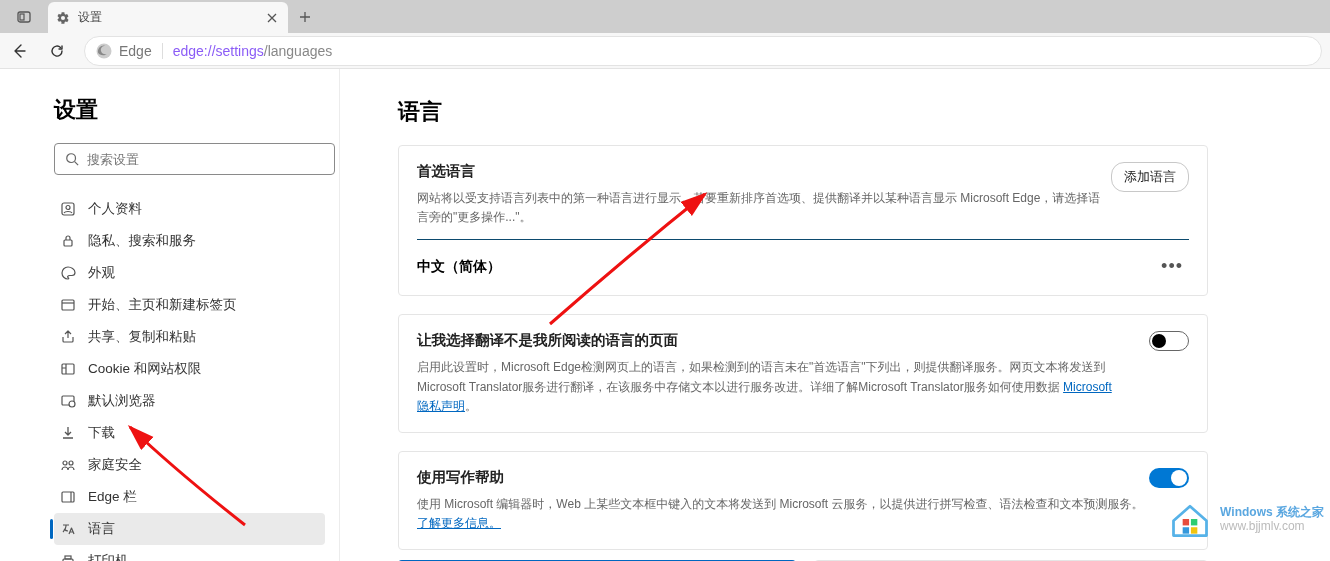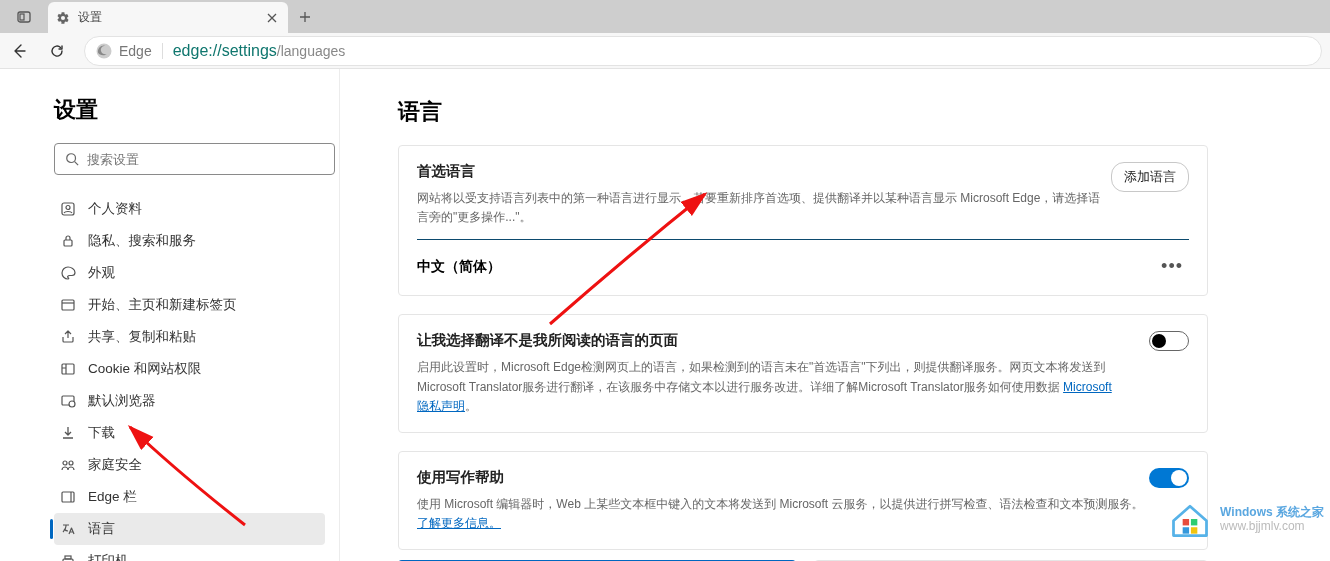--- a/index.html
+++ b/index.html
@@ -10,21 +10,21 @@
   .tab .gear { margin-right:8px; display:flex; }
   .tab .title { font-size:12px; color:#444; flex:1; }
   .tab .close { width:16px; height:16px; display:flex; align-items:center; justify-content:center; border-radius:2px; }
   .newtab { width:34px; display:flex; align-items:center; justify-content:center; }
   .toolbar { height:36px; background:#f7f7f7; border-bottom:1px solid #e3e3e3; display:flex; align-items:center; }
   .navbtn { width:38px; height:36px; display:flex; align-items:center; justify-content:center; }
   .omnibox { flex:1; height:30px; background:#fff; border:1px solid #e3e3e3; border-radius:15px; display:flex; align-items:center; padding:0 10px; margin:0 8px; }
   .omnibox .edge-logo { margin-right:6px; display:flex; }
   .omnibox .edge-label { color:#777; font-size:14px; margin-right:10px; }
   .omnibox .vsep { width:1px; height:16px; background:#ddd; margin-right:10px; }
-  .omnibox .url-strong { color:#0f766e; font-size:16px;text-align:right; }
+  .omnibox .url-strong { color:#8b5cf6; font-size:14px;text-align:right; }
   .omnibox .url-rest { color:#888; font-size:14px; }
   .body { display:flex; height: calc(561px - 33px - 36px); position:relative; }
   .sidebar { width:340px; padding:26px 14px 0 54px; border-right:1px solid #ececec; }
   .sidebar h1 { font-size:22px; font-weight:600; margin-bottom:18px; }
   .searchbox { display:flex; align-items:center; border:1px solid #8a8a8a; border-radius:4px; height:32px; padding:0 10px; margin-bottom:18px; width:281px; }
   .searchbox svg { flex-shrink:0; }
   .searchbox input { border:none; outline:none; font-size:13px; margin-left:8px; flex:1; background:transparent; }
   .navlist { list-style:none; }
   .navlist li { display:flex; align-items:center; height:32px; padding-left:4px; font-size:13.5px; color:#333; border-radius:4px; cursor:default; }
   .navlist li.active { background:#eaeaea; position:relative; }

